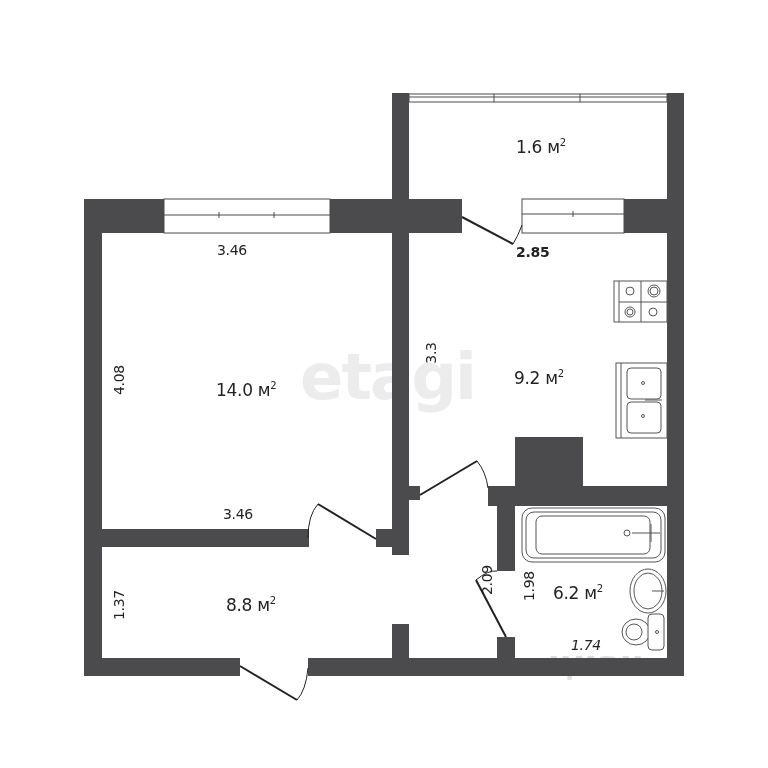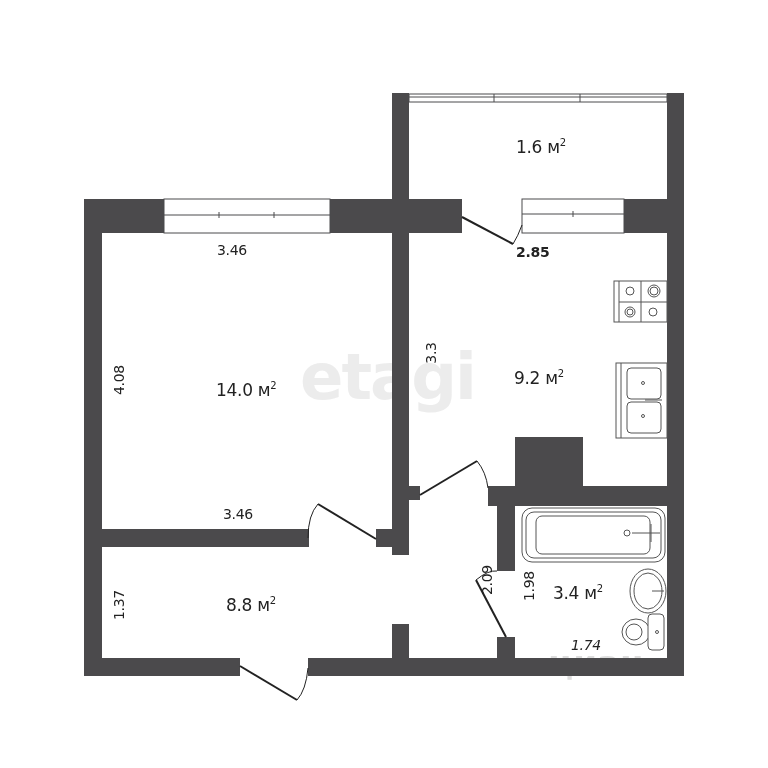--- a/index.html
+++ b/index.html
@@ -132,21 +132,21 @@
   <div class="label area" style="left:514px;top:339px;margin-top:29px;">
     <span>9.2 м</span><sup>2</sup>
   </div>
   <div class="label area" style="left:216px;top:380px;">
     <span>14.0 м</span><sup>2</sup>
   </div>
   <div class="label area" style="left:226px;top:595px;">
     <span>8.8 м</span><sup>2</sup>
   </div>
   <div class="label area" style="left:553px;top:583px;">
-    <span>3.4 м</span><sup>2</sup>
+    <span>6.2 м</span><sup>2</sup>
   </div>
 
   <div class="label" style="left:217px;top:242px;">3.46</div>
   <div class="label vert" style="left:104px;top:372px;">4.08</div>
   <div class="label" style="left:223px;top:506px;">3.46</div>
   <div class="label" style="left:516px;top:244px;font-weight:bold;">2.85</div>
   <div class="label vert" style="left:420px;top:345px;">3.3</div>
   <div class="label vert" style="left:104px;top:597px;">1.37</div>
   <div class="label vert" style="left:472px;top:572px;">2.09</div>
   <div class="label vert" style="left:514px;top:578px;">1.98</div>

